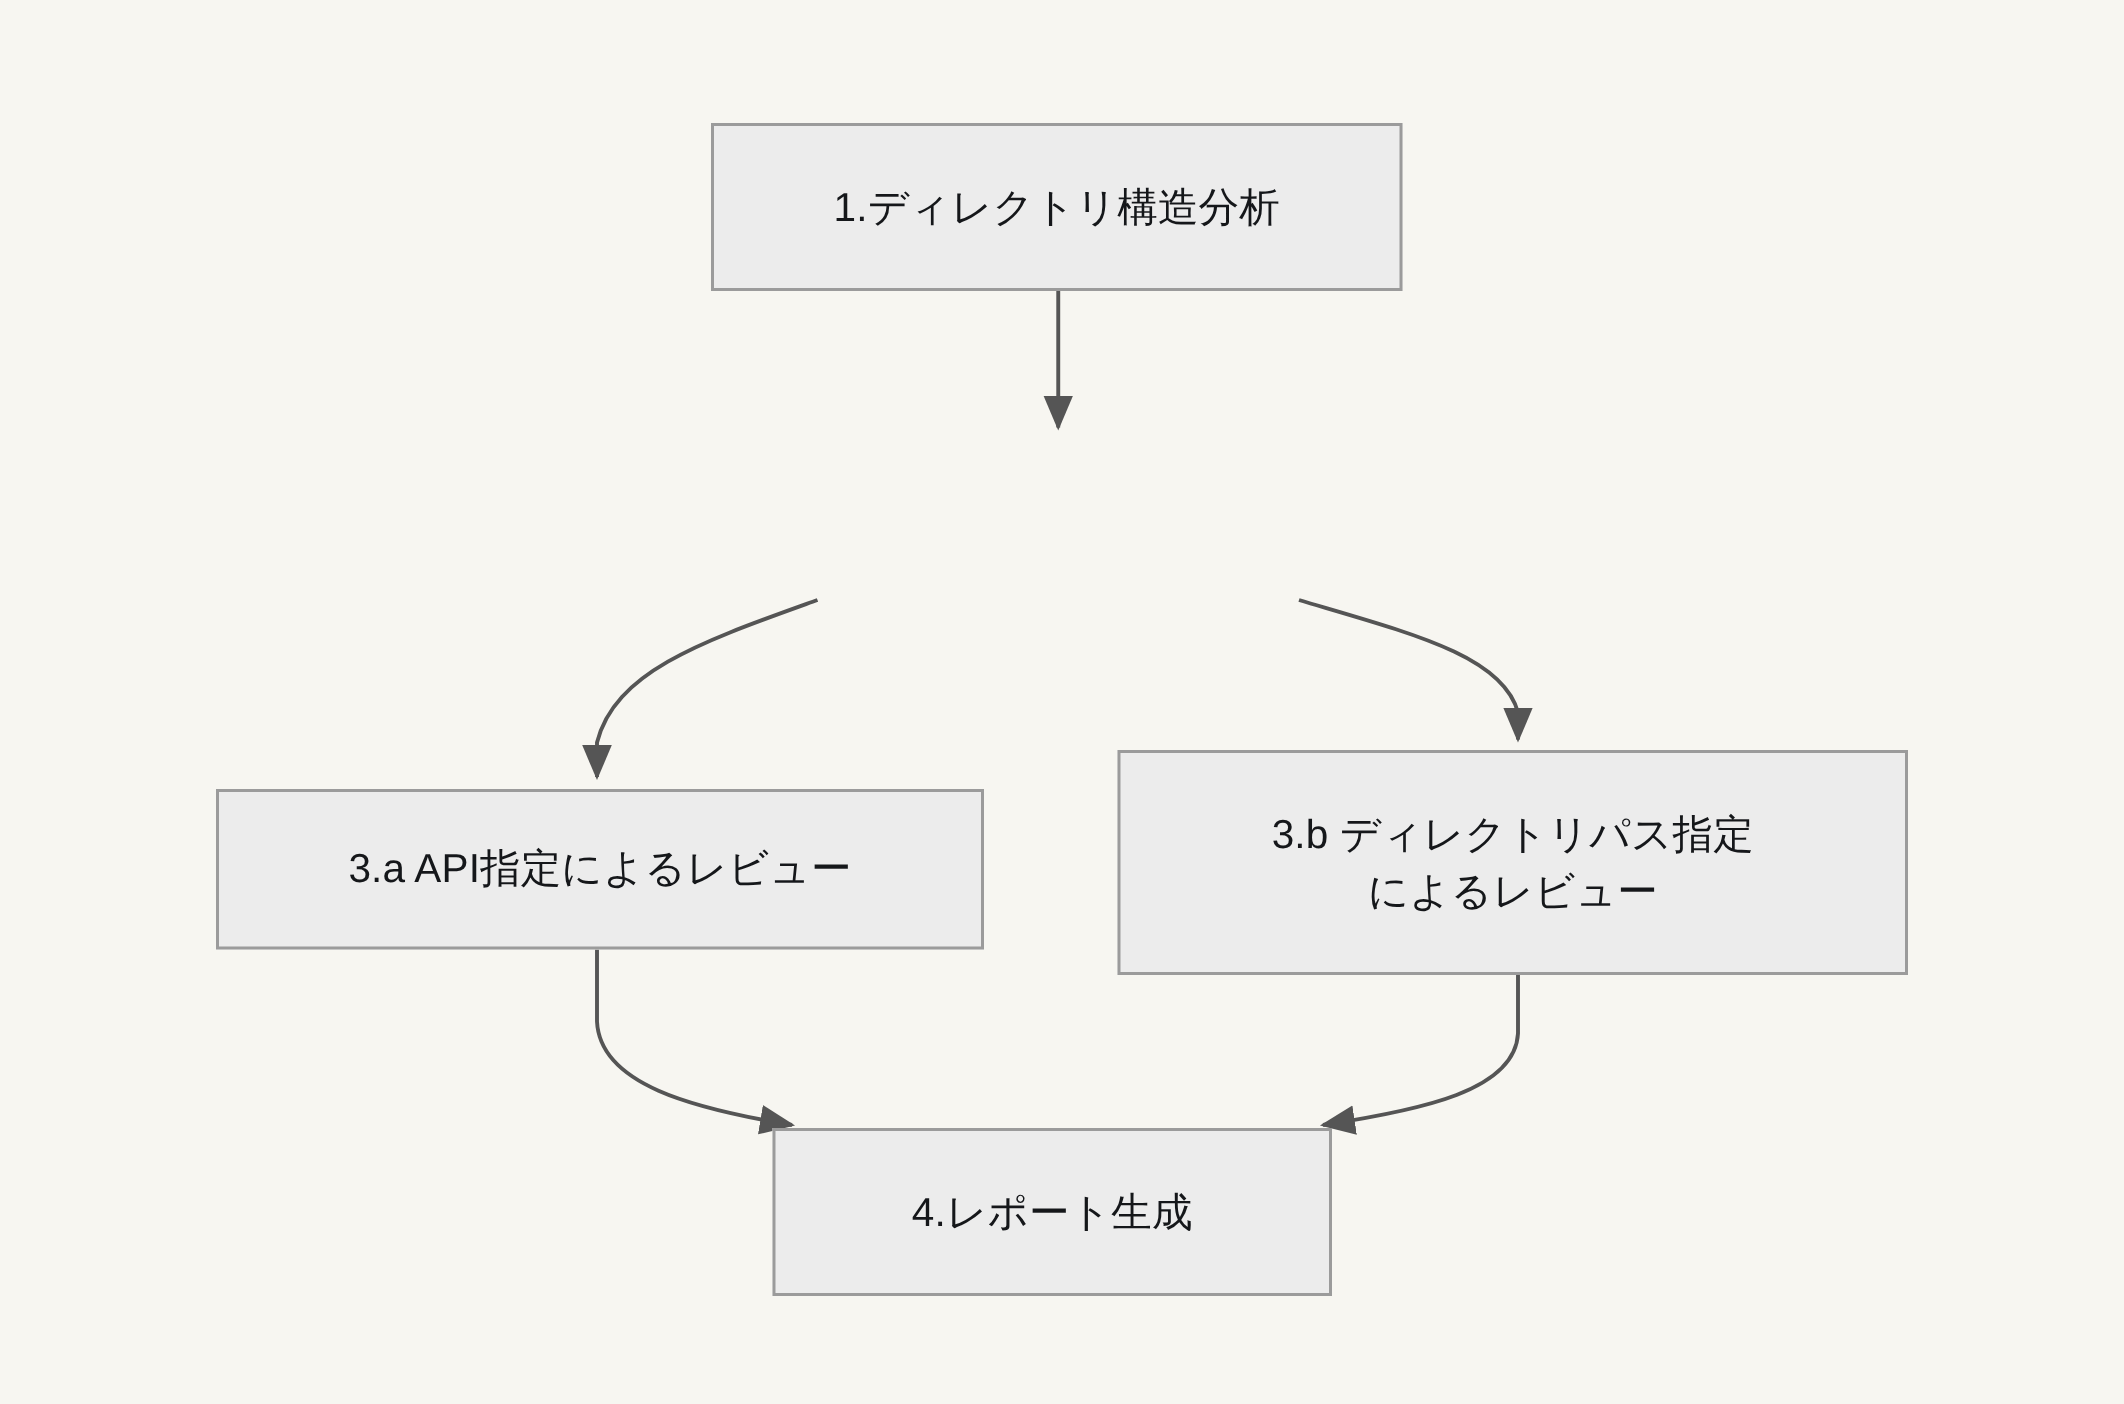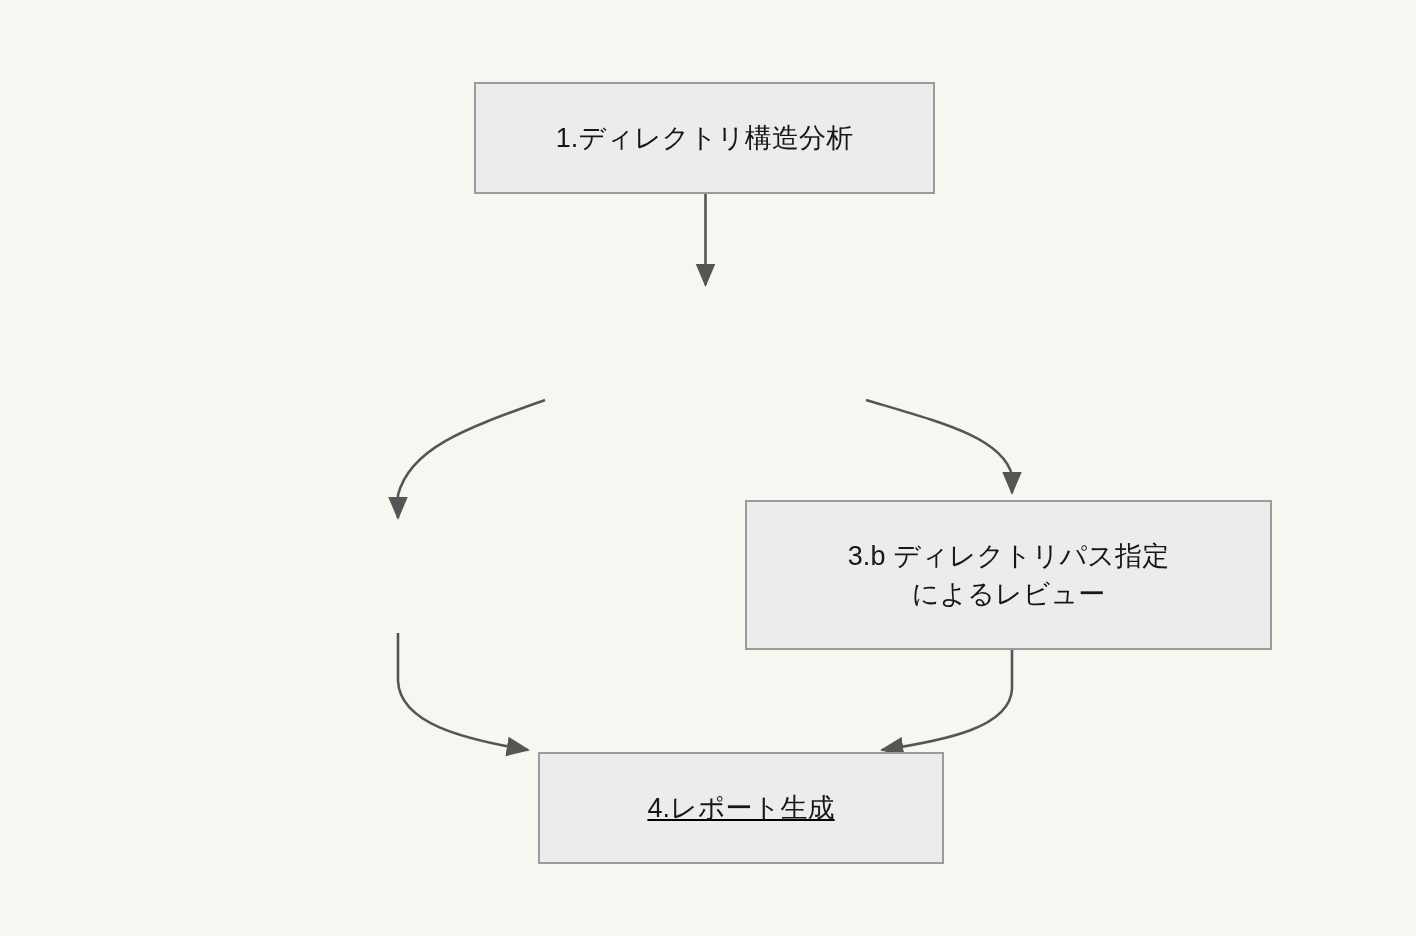--- a/index.html
+++ b/index.html
@@ -41,21 +41,21 @@
     line-height: 1.42;
     letter-spacing: 0.1px;
     white-space: pre-line;
     padding: 0 14px;
   }
   
   #node-1 { left: 474px; top: 65px;  width: 461px; height: 112px; }
   #node-2 { left: 447px; top: 276px; width: 516px; height: 107px; }
   #node-3a { left: 144px; top: 509px; width: 512px; height: 107px; }
   #node-3b { left: 745px; top: 483px; width: 527px; height: 150px; }
-  #node-4 { left: 538px; top: 735px; width: 406px; height: 112px; text-decoration: underline; }
+  #node-4 { left: 515px; top: 735px; width: 373px; height: 112px; }
 </style>
 </head>
 <body>
 
 <div id="canvas">
 
   <svg id="edge-layer" viewBox="0 0 1416 936" width="1416" height="936" xmlns="http://www.w3.org/2000/svg">
     <defs>
       <marker id="arrowhead" markerWidth="10" markerHeight="10" refX="8.2" refY="4" orient="auto" markerUnits="strokeWidth">
         <path d="M 0 0.2 L 9 4 L 0 7.8 z" fill="#555555"></path>
@@ -71,20 +71,23 @@
     <path d="M 398 616 L 398 664 C 400 706, 462 722, 528 733" fill="none" stroke="#555555" stroke-width="2.6" marker-end="url(#arrowhead)"></path>
 
     <path d="M 1012 633 L 1012 672 C 1010 710, 948 723, 882 733" fill="none" stroke="#555555" stroke-width="2.6" marker-end="url(#arrowhead)"></path>
   </svg>
 
   <div class="node" id="node-1">
     <span class="node-label">1.ディレクトリ構造分析</span>
   </div>
 
 
+  <div class="node" id="node-3a">
+    <span class="node-label">3.a API指定によるレビュー</span>
+  </div>
 
   <div class="node" id="node-3b">
     <span class="node-label">3.b ディレクトリパス指定
 によるレビュー</span>
   </div>
 
   <div class="node" id="node-4">
     <span class="node-label">4.レポート生成</span>
   </div>
 

